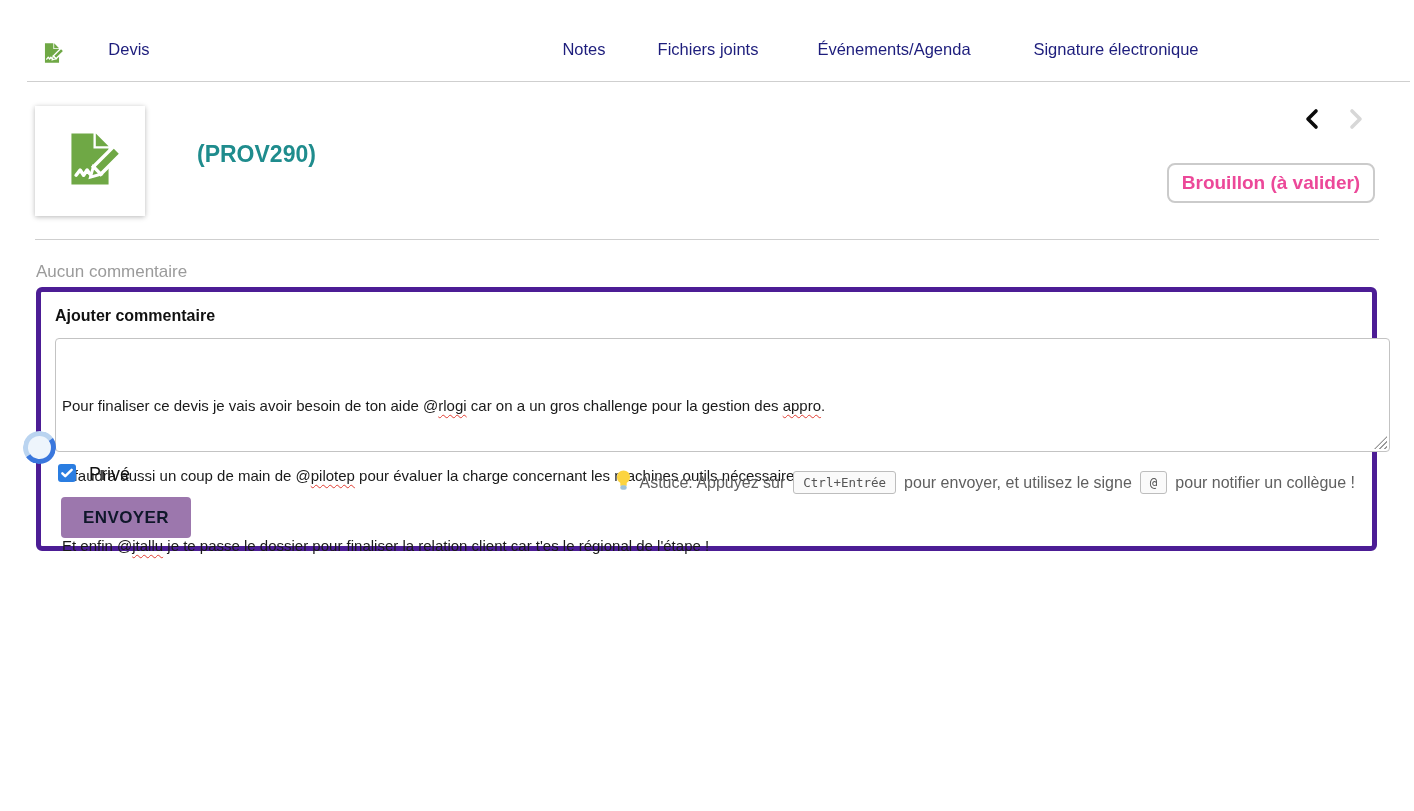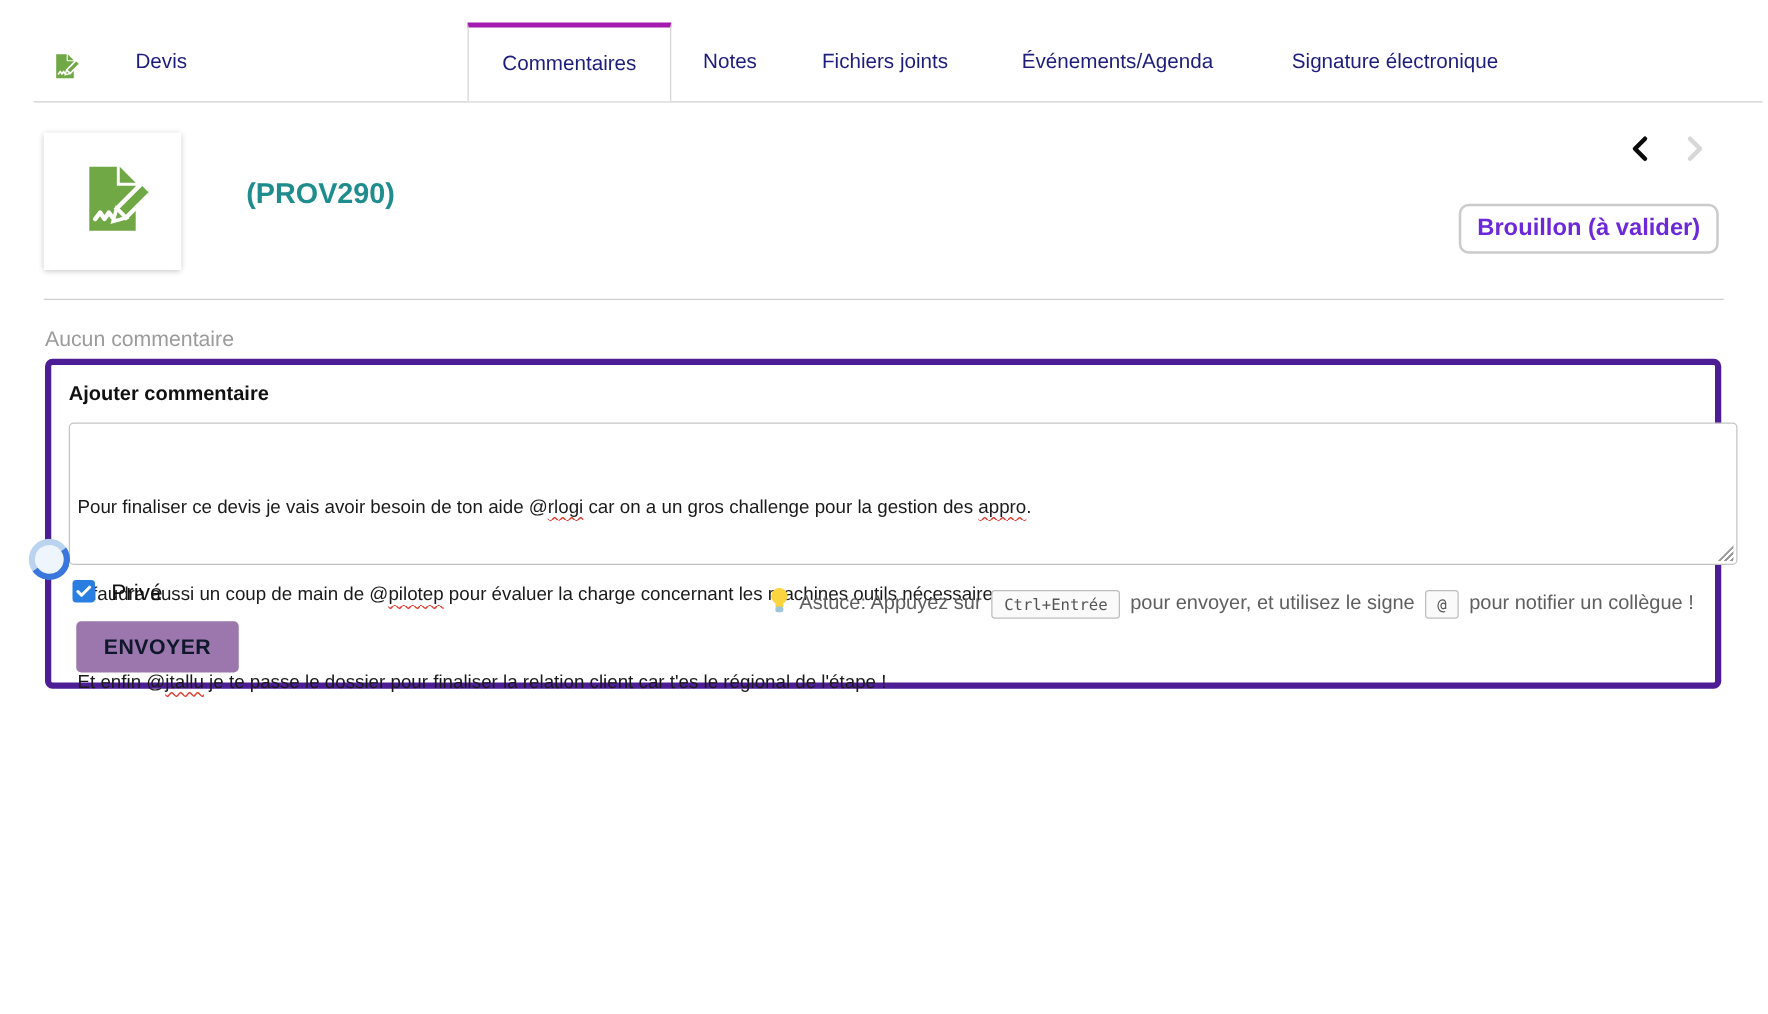--- a/index.html
+++ b/index.html
@@ -22,21 +22,21 @@
   .t6{left:1004px;width:224px;}
 
   
   .photo-card{position:absolute;left:35px;top:106px;width:110px;height:110px;background:#fff;
        box-shadow:0 1px 5px rgba(0,0,0,.28);display:flex;align-items:center;justify-content:center;cursor:pointer;}
   .obj-title{position:absolute;left:197px;top:141px;font-size:23px;font-weight:bold;color:#1f8c8d;}
   .nav-arrow{position:absolute;top:107px;width:24px;height:24px;cursor:pointer;}
   .nav-prev{left:1301px;}
   .nav-next{left:1343px;}
   .status-badge{position:absolute;left:1167px;top:163px;width:208px;height:40px;box-sizing:border-box;
-       border:2px solid #cbcbcb;border-radius:8px;color:#6d28d9;font-size:19px;font-weight:600;
+       border:2px solid #cbcbcb;border-radius:8px;color:#ec4899;font-size:19px;font-weight:600;
        display:flex;align-items:center;justify-content:center;background:#fff;}
   .banner-divider{position:absolute;left:35px;top:239px;width:1344px;border-top:1px solid #cfcfcf;}
 
   
   .empty-comment{position:absolute;left:36px;top:262px;font-size:17px;color:#9b9b9b;}
   .add-box{position:absolute;left:36px;top:287px;width:1341px;height:264px;box-sizing:border-box;
        border:5px solid #4c1d95;border-radius:6px;background:#fff;}
   .add-heading{position:absolute;left:14px;top:15px;font-size:16px;font-weight:bold;color:#111;}
   .comment-textarea{position:absolute;left:14px;top:46px;width:1335px;height:114px;box-sizing:border-box;
        border:1px solid #c3c3c3;border-radius:4px;background:#fff;padding:8px 6px;
@@ -72,21 +72,20 @@
         <path d="M18 6 h38 v26 h26 v62 h-64 z" fill="#6fa845"></path>
         <path d="M60 6 l22 22 h-22 z" fill="#6fa845"></path>
         <path d="M26 78 l7 -9 l6 9 l6 -9 l5 7" stroke="#fff" stroke-width="6" fill="none" stroke-linecap="round" stroke-linejoin="round"></path>
         <g transform="rotate(45 72 60)">
           <rect x="63" y="24" width="18" height="50" fill="#6fa845" stroke="#fff" stroke-width="6"></rect>
           <path d="M63 74 h18 l-9 16 z" fill="#6fa845" stroke="#fff" stroke-width="5"></path>
         </g>
       </svg>
     </span>
     <a class="tab t0">Devis</a>
-    <a class="tab t2 active">Commentaires</a>
     <a class="tab t3">Notes</a>
     <a class="tab t4">Fichiers joints</a>
     <a class="tab t5">Événements/Agenda</a>
     <a class="tab t6">Signature électronique</a>
     <div class="tabbar-line"></div>
   </div>
 
   <div class="photo-card">
     <span>
       <svg viewBox="0 0 100 100" width="58" height="58">

